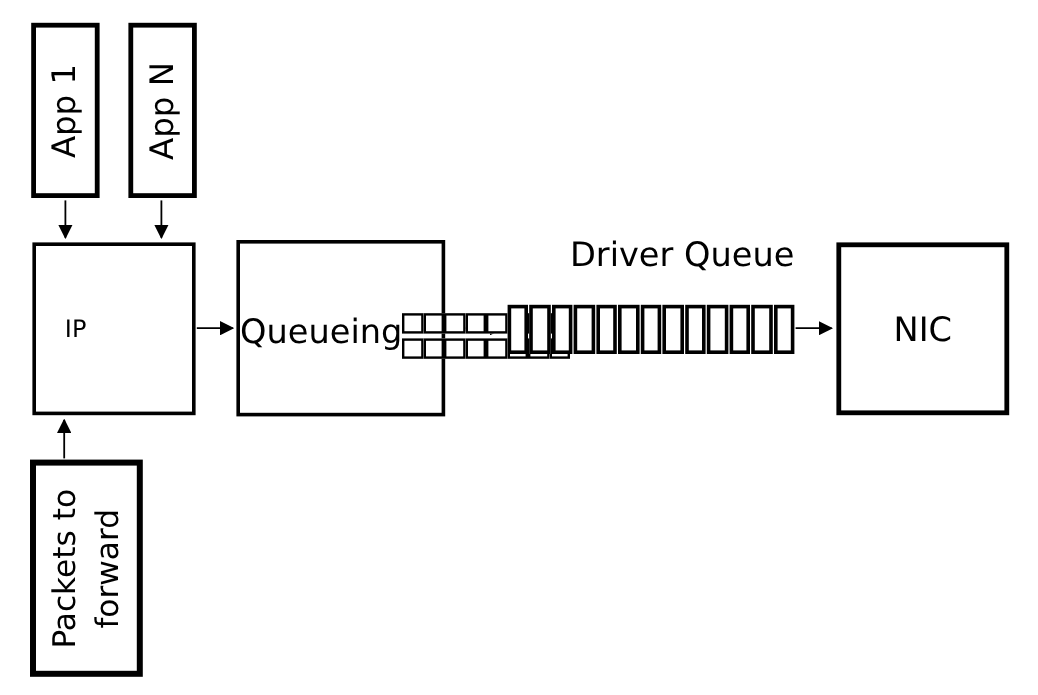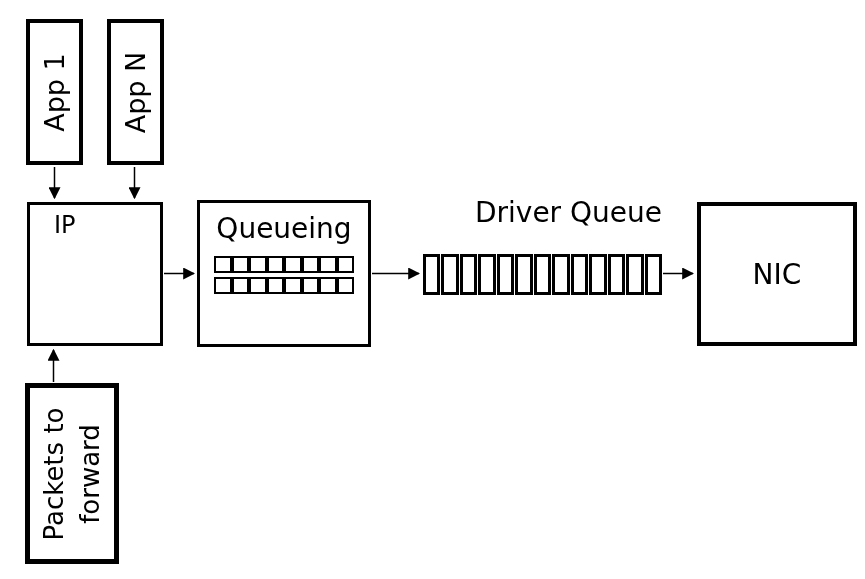--- a/index.html
+++ b/index.html
@@ -48,32 +48,33 @@
     line-height: 1;
   }
   
   #ipstack {
     left: 27px;
     top: 202px;
     width: 136px;
     height: 144px;
     display: flex;
     flex-direction: column;
+    justify-content: center;
     padding-left: 24px;
-    font-size: 24px;
+    font-size: 20px;
     line-height: 40px;
   }
   
   #qdisc {
     left: 197px;
     top: 200px;
     width: 174px;
     height: 147px;
     display: flex;
-    flex-direction: column;
+    flex-direction: row;
     align-items: center;
     padding-top: 6px;
     font-size: 28px;
     line-height: 40px;
     text-align: center;
   }
   .qd-rows {
     margin-top: 7px;
     display: flex;
     flex-direction: column;
@@ -112,21 +113,21 @@
   #driver-strip .cell {
     flex: 1;
     box-sizing: border-box;
     border: 3px solid #000000;
     background: #ffffff;
   }
   
   #nic {
     left: 697px;
     top: 202px;
-    width: 160px;
+    width: 144px;
     height: 144px;
     border-width: 4px;
     display: flex;
     align-items: center;
     justify-content: center;
     font-size: 28px;
   }
   
   #packets {
     left: 25px;

